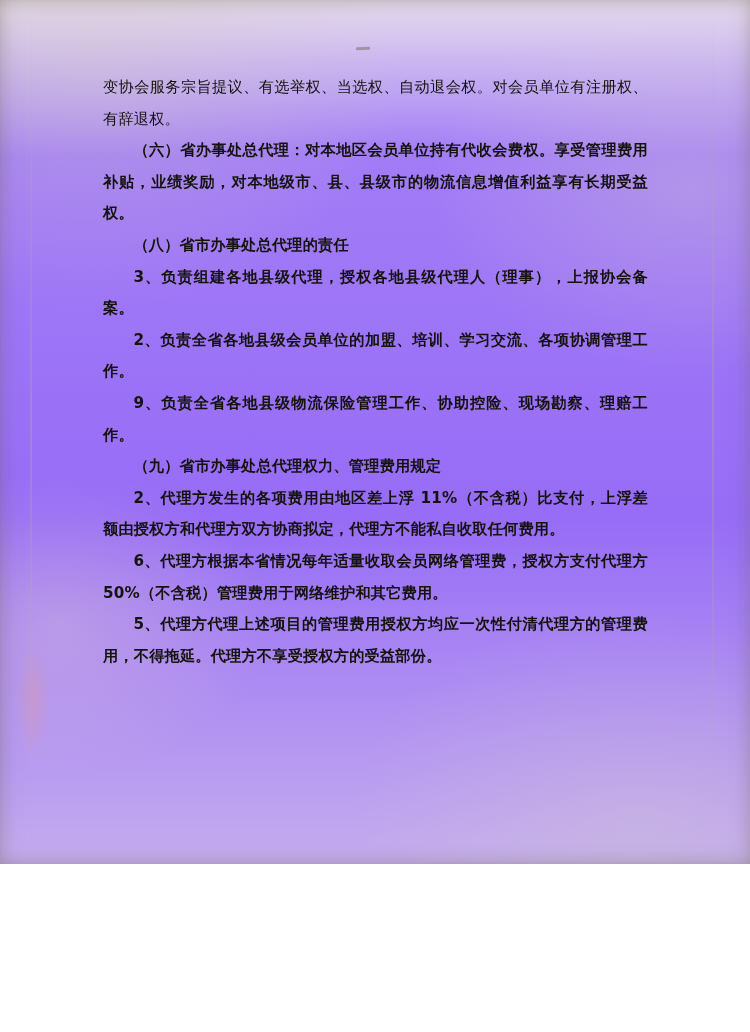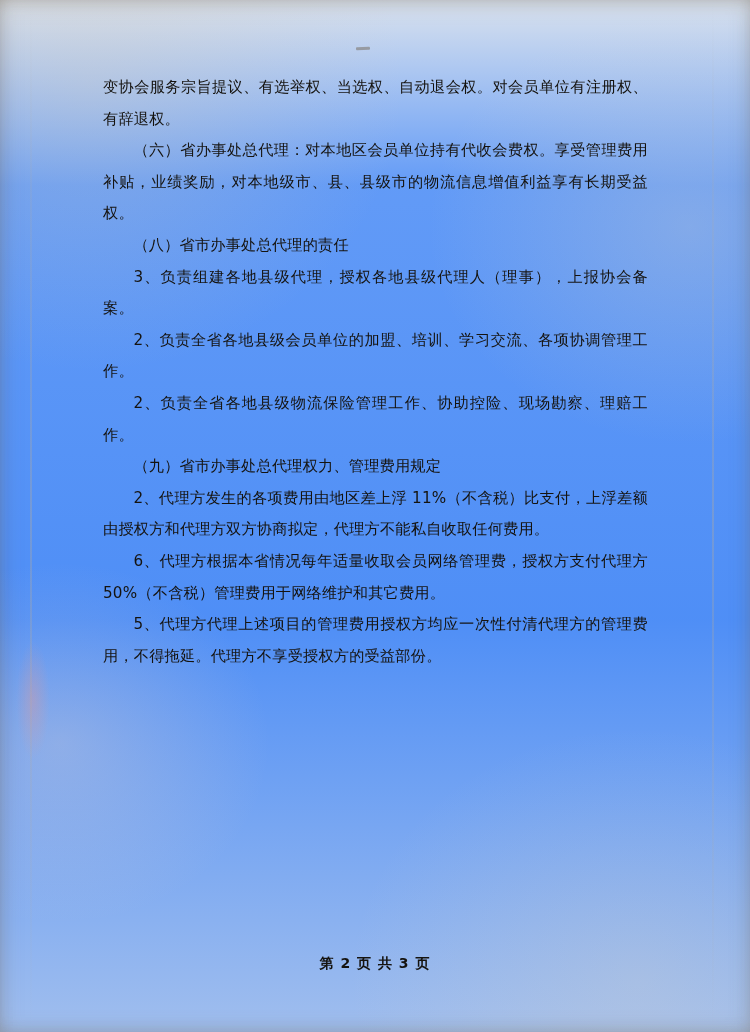--- a/index.html
+++ b/index.html
@@ -6,23 +6,23 @@
     margin: 0;
     padding: 0;
     background: #ffffff;
   }
   body {
     font-family: "DejaVu Sans", "Liberation Sans", sans-serif;
   }
   .page {
     position: relative;
     width: 750px;
-    height: 1032px;
+    height: 864px;
     margin: 0 auto;
-    background: #3b82f6;
+    background: #8b5cf6;
     overflow: hidden;
   }
   
   .scan-tint {
     position: absolute;
     inset: 0;
     background:
       radial-gradient(ellipse 60% 40% at 12% 8%, rgba(214,205,190,0.30), rgba(255,255,255,0) 70%),
       radial-gradient(ellipse 50% 30% at 92% 22%, rgba(221,213,199,0.28), rgba(255,255,255,0) 70%),
       radial-gradient(ellipse 40% 25% at 8% 72%, rgba(233,214,205,0.30), rgba(255,255,255,0) 70%),
@@ -82,20 +82,21 @@
     letter-spacing: 0.2px;
     text-align: justify;
     text-justify: inter-ideograph;
   }
   .content p {
     margin: 0;
     text-indent: 0;
   }
   .content p.indent {
     text-indent: 2em;
+    font-weight: bold;
   }
   .footer {
     position: absolute;
     left: 0;
     right: 0;
     top: 955px;
     text-align: center;
     font-size: 14px;
     color: #15130f;
     font-weight: bold;
@@ -112,21 +113,21 @@
   <div class="crease c2"></div>
   <div class="pink-smudge"></div>
   <div class="top-mark"></div>
 
   <div class="content">
     <p>变协会服务宗旨提议、有选举权、当选权、自动退会权。对会员单位有注册权、有辞退权。</p>
     <p class="indent">（六）省办事处总代理：对本地区会员单位持有代收会费权。享受管理费用补贴，业绩奖励，对本地级市、县、县级市的物流信息增值利益享有长期受益权。</p>
     <p class="indent">（八）省市办事处总代理的责任</p>
     <p class="indent">3、负责组建各地县级代理，授权各地县级代理人（理事），上报协会备案。</p>
     <p class="indent">2、负责全省各地县级会员单位的加盟、培训、学习交流、各项协调管理工作。</p>
-    <p class="indent">2、负责全省各地县级物流保险管理工作、协助控险、现场勘察、理赔工作。</p>
+    <p class="indent">9、负责全省各地县级物流保险管理工作、协助控险、现场勘察、理赔工作。</p>
     <p class="indent">（九）省市办事处总代理权力、管理费用规定</p>
     <p class="indent">2、代理方发生的各项费用由地区差上浮 11%（不含税）比支付，上浮差额由授权方和代理方双方协商拟定，代理方不能私自收取任何费用。</p>
     <p class="indent">6、代理方根据本省情况每年适量收取会员网络管理费，授权方支付代理方50%（不含税）管理费用于网络维护和其它费用。</p>
     <p class="indent">5、代理方代理上述项目的管理费用授权方均应一次性付清代理方的管理费用，不得拖延。代理方不享受授权方的受益部份。</p>
 
   </div>
 
   <div class="footer">第 2 页 共 3 页</div>
 
   <div class="edge-shadow"></div>

